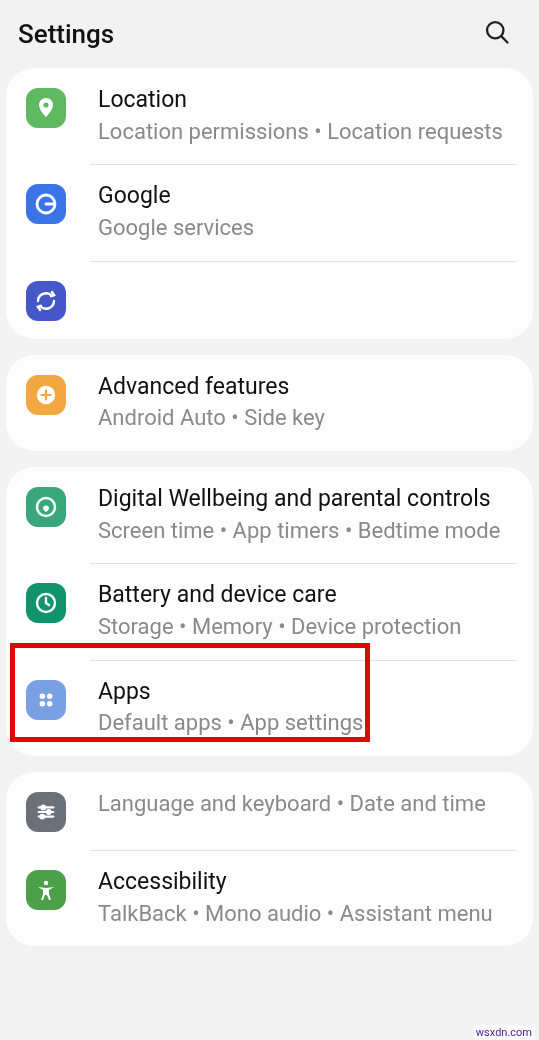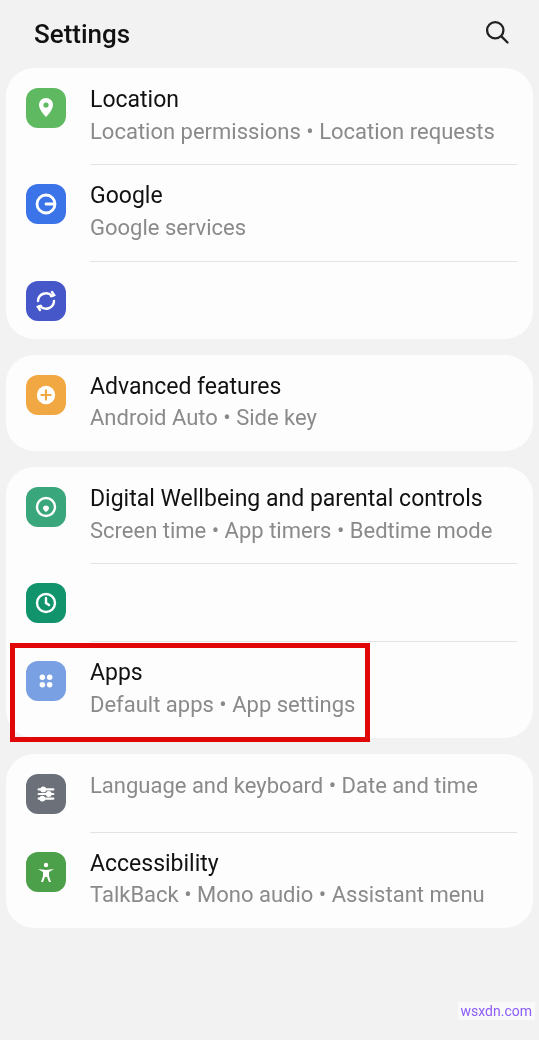--- a/index.html
+++ b/index.html
@@ -8,40 +8,41 @@
       height: 1040px;
       background: #f2f2f2;
       font-family: -apple-system, BlinkMacSystemFont, "Segoe UI", Roboto, sans-serif;
       position: relative;
       overflow: hidden;
     }
     .header {
       display: flex;
       justify-content: space-between;
       align-items: center;
-      padding: 18px 28px 18px 34px;
+      padding: 18px 28px 18px 18px;
     }
     .header-title {
       font-size: 26px;
       font-weight: 500;
       color: #111;
     }
     .search-icon-wrap {
       color: #222;
     }
     .card {
       background: #fdfdfd;
       border-radius: 28px;
       margin: 0 6px 16px 6px;
       overflow: hidden;
     }
     .item {
       display: flex;
       padding: 18px 16px 18px 20px;
       position: relative;
+      gap: 8px;
     }
     .item + .item::before {
       content: "";
       position: absolute;
       top: 0;
       left: 84px;
       right: 16px;
       height: 1px;
       background: #e3e3e3;
     }
@@ -69,23 +70,23 @@
       line-height: 1.3;
     }
     .highlight {
       position: absolute;
       border: 5px solid #e10707;
       pointer-events: none;
     }
     .watermark {
       position: absolute;
       right: 4px;
-      bottom: 20px;
-      font-size: 14px;
-      color: #8b5cf6;
+      bottom: 0;
+      font-size: 11px;
+      color: #4c1d95;
       background: rgba(255,255,255,0.5);
       padding: 1px 3px;
     }
   </style>
 </head>
 <body>
 
 <div class="header">
   <div class="header-title">Settings</div>
   <div class="search-icon-wrap">
@@ -160,20 +161,24 @@
           <div class="item-sub">Screen time  •  App timers  •  Bedtime mode</div>
         </div>
       </div>
       <div class="item">
         <div class="icon-box" style="background: rgb(17, 147, 108);">
           <svg width="24" height="24" viewBox="0 0 24 24" fill="none" stroke="#fff" stroke-width="2.4">
             <circle cx="12" cy="12" r="9"></circle>
             <path d="M12 7v5l3 2" stroke-linecap="round"></path>
           </svg>
         </div>
+        <div class="item-text">
+          <div class="item-title">Battery and device care</div>
+          <div class="item-sub">Storage  •  Memory  •  Device protection</div>
+        </div>
       </div>
       <div class="item">
         <div class="icon-box" style="background: rgb(122, 160, 228);">
           <svg width="22" height="22" viewBox="0 0 24 24" fill="#fff">
             <circle cx="8" cy="8" r="3"></circle>
             <circle cx="16" cy="8" r="3"></circle>
             <circle cx="8" cy="16" r="3"></circle>
             <circle cx="16" cy="16" r="3"></circle>
           </svg>
         </div>

